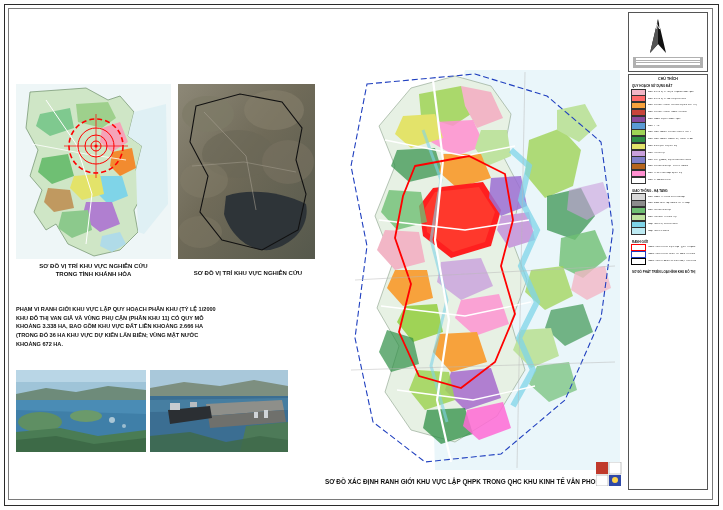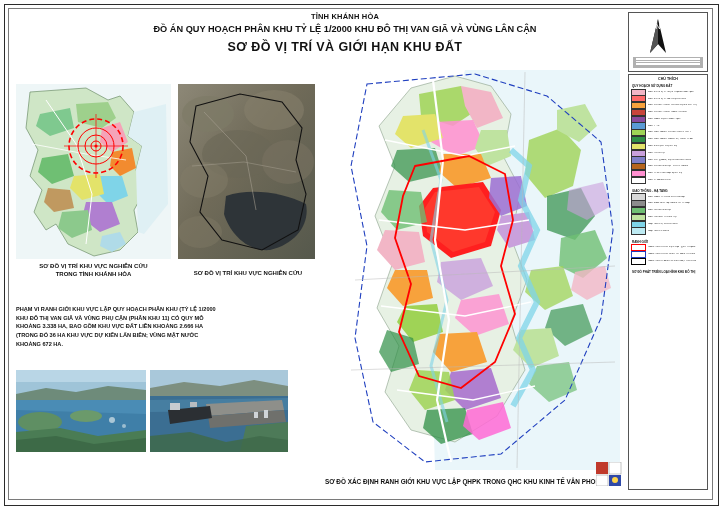--- a/index.html
+++ b/index.html
@@ -51,25 +51,20 @@
   .svgfull{position:absolute;left:0;top:0;width:100%;height:100%;}
 </style>
 </head>
 <body>
 
 <div id="sheet">
 
   <div class="frame-outer"></div>
   <div class="frame-inner"></div>
 
-  <div class="title-wrap">
-    <div class="t-prov">TỈNH KHÁNH HÒA</div>
-    <div class="t-main">ĐỒ ÁN QUY HOẠCH PHÂN KHU TỶ LỆ 1/2000 KHU ĐÔ THỊ VAN GIÃ VÀ VÙNG LÂN CẬN</div>
-    <div class="t-sub">SƠ ĐỒ VỊ TRÍ VÀ GIỚI HẠN KHU ĐẤT</div>
-  </div>
 
   <div class="north-panel">
     <svg class="north-arrow" viewBox="0 0 34 40">
       <polygon points="17,2 25,36 17,27 9,36" fill="#111"></polygon>
       <polygon points="17,2 17,27 9,36" fill="#555"></polygon>
       <text x="17" y="12" font-size="7" fill="#fff" text-anchor="middle" font-family="Liberation Sans">N</text>
     </svg>
     <div class="north-lines">
       <div></div>
         <div></div>

